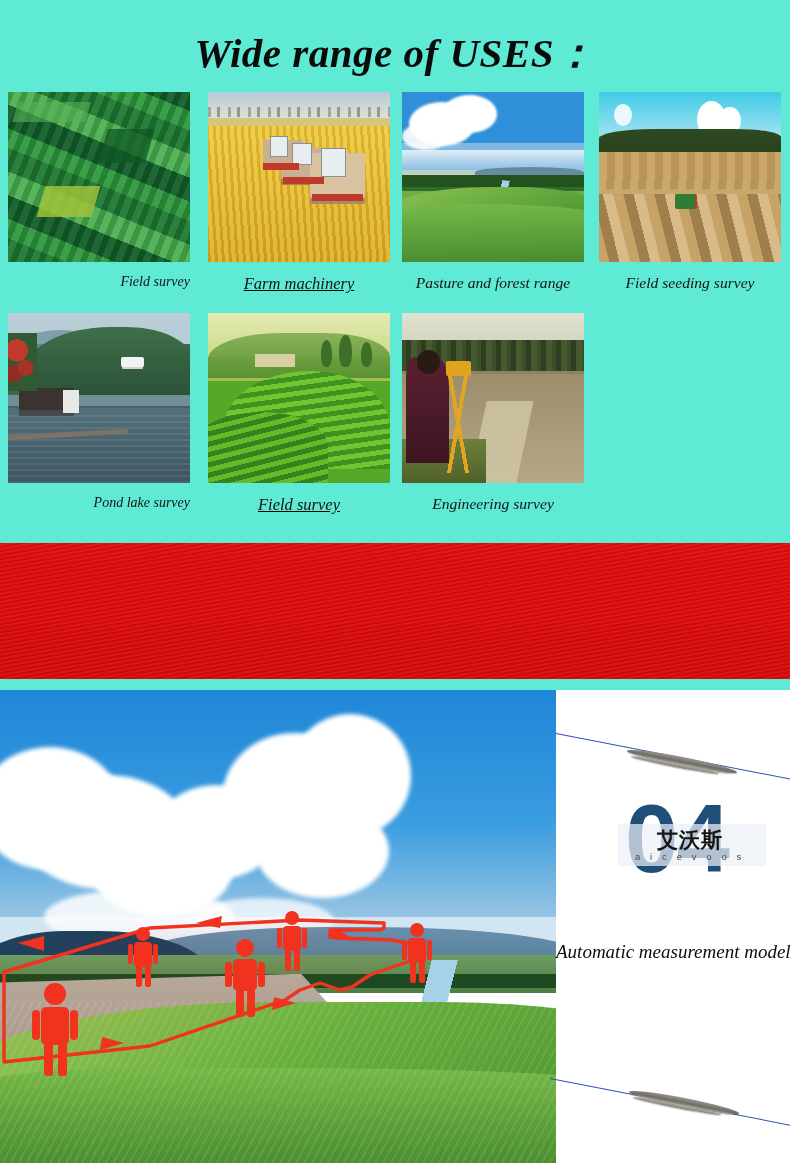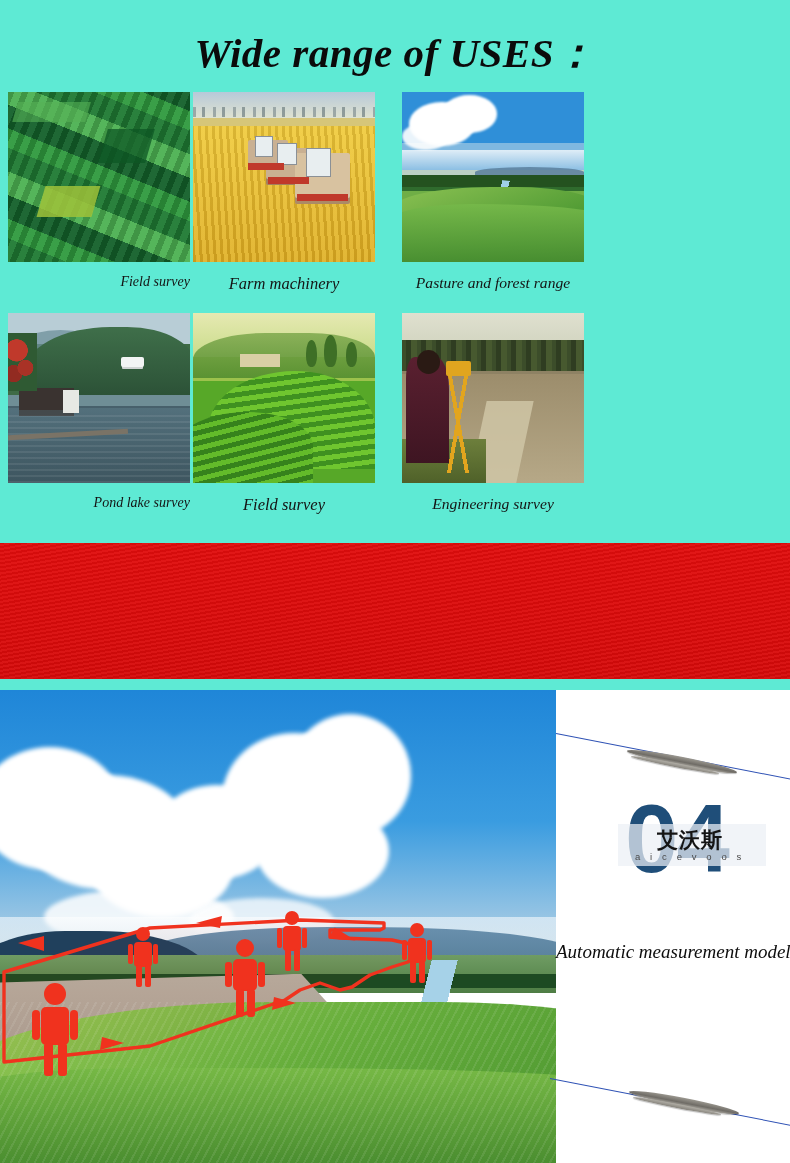--- a/index.html
+++ b/index.html
@@ -18,21 +18,21 @@
     font-family:"Liberation Serif",serif;
     font-style:italic;font-weight:700;
     font-size:41px;color:#0b0b0b;letter-spacing:.5px;
     white-space:nowrap;
   }
 
   
   .grid{position:absolute;left:0;top:92px;width:790px;}
   .row{position:relative;height:221px;}
   .cell{position:absolute;top:0;width:182px;}
-  .cell.c0{left:8px;} .cell.c1{left:193px;} .cell.c2{left:402px;} .cell.c3{left:599px;}
+  .cell.c0{left:8px;} .cell.c1{left:208px;text-decoration:underline;} .cell.c2{left:402px;} .cell.c3{left:599px;}
   .thumb{
     position:relative;width:182px;height:170px;overflow:hidden;
     background:#cfd6dc;
   }
   .caption{
     margin-top:12px;font-style:italic;font-size:16.5px;color:#141414;
     text-align:center;white-space:nowrap;font-family:"Liberation Serif",serif;
   }
   .cell.c0 .caption{text-align:right;padding-left:4px;font-size:14px;}
   .cell.c3 .caption{font-size:15.6px;}
@@ -336,20 +336,35 @@
               <div class="ridge"></div>
               <div class="dark"></div>
             <div class="river"></div>
               <div class="hill"></div>
               <div class="hill2"></div>
           </div>
         </div>
         <div class="caption">Pasture and forest range</div>
       </div>
 
+      <div class="cell c3">
+        <div class="thumb">
+          <div class="ly t4">
+            <div class="sky4"></div>
+            <div class="puff p1"></div>
+              <div class="puff p2"></div>
+              <div class="puff p3"></div>
+            <div class="trees"></div>
+              <div class="fld1"></div>
+              <div class="strip"></div>
+            <div class="tractor"></div>
+          </div>
+        </div>
+        <div class="caption">Field seeding survey</div>
+      </div>
     </div>
 
     <div class="row">
 
       <div class="cell c0">
         <div class="thumb">
           <div class="ly t5">
             <div class="mtnfar"></div>
               <div class="mtn"></div>
               <div class="water"></div>

